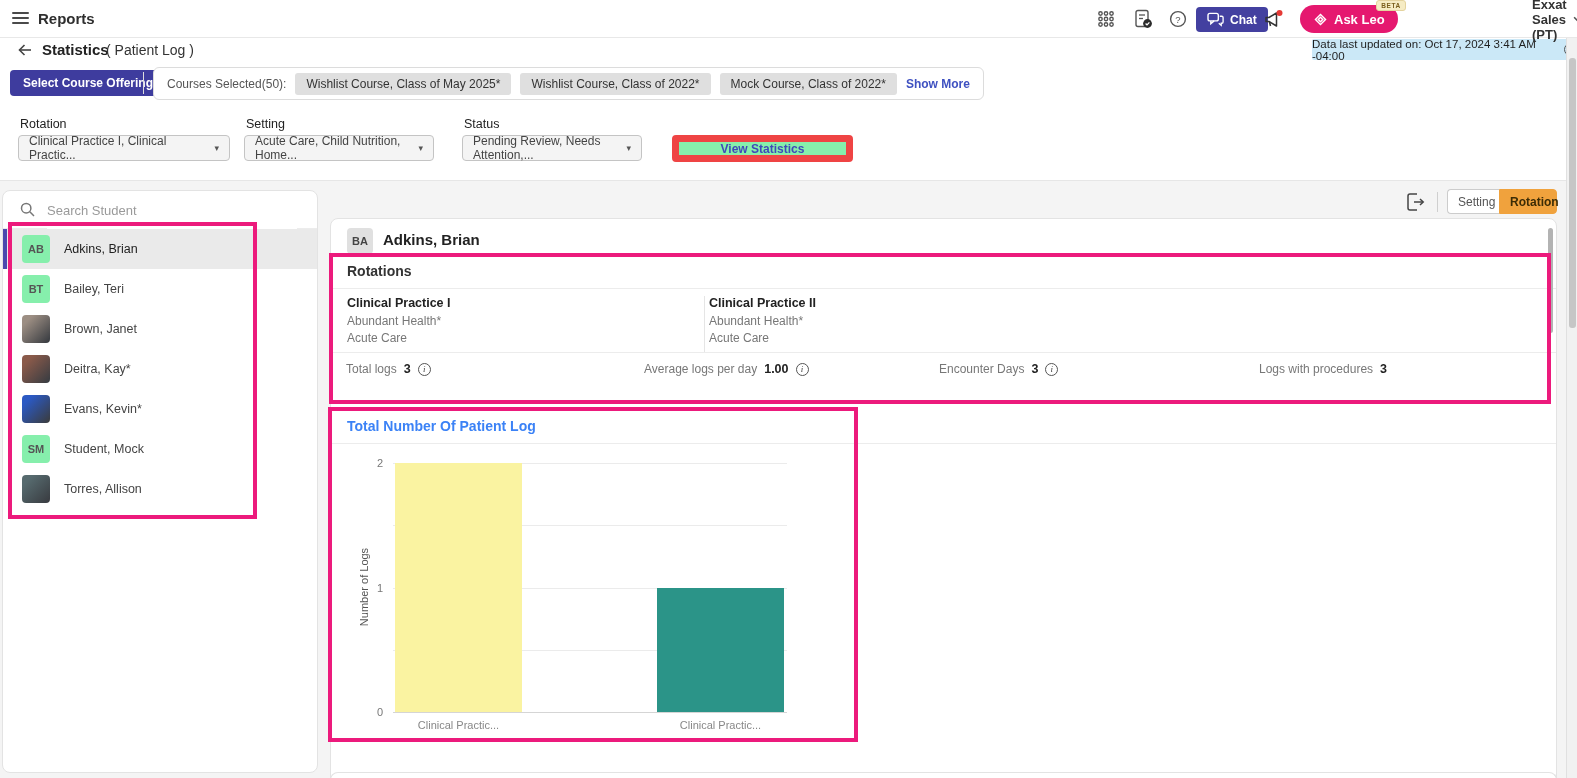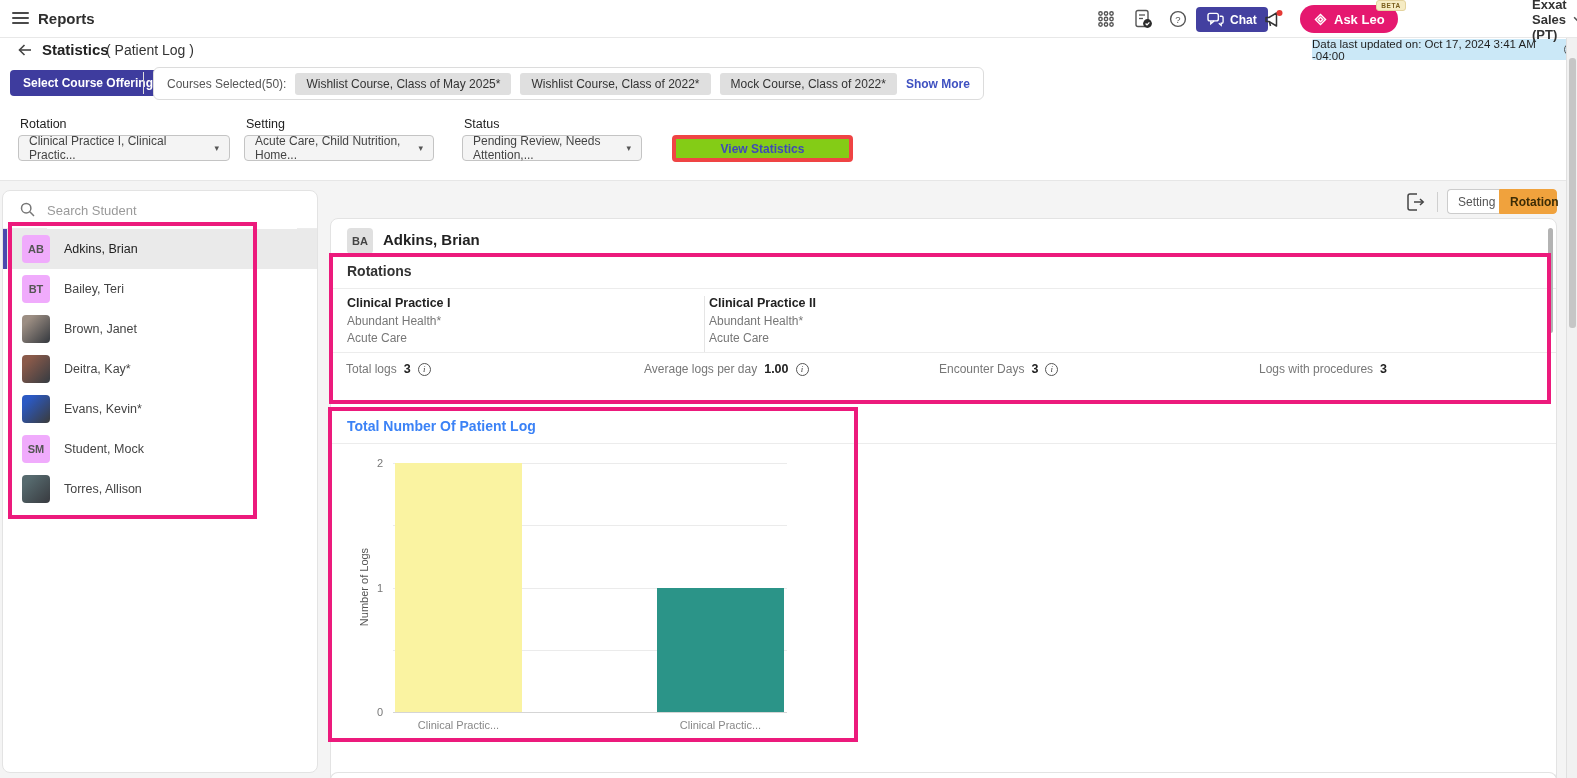--- a/index.html
+++ b/index.html
@@ -41,31 +41,31 @@
   .course-vdiv { position:absolute; left:143px; top:8px; height:22px; width:1px; background:#ddd; }
   .course-box { position:absolute; left:153px; top:3px; height:33px; border:1px solid #dcdcdc; border-radius:6px; display:flex; align-items:center; gap:9px; padding:0 13px; background:#fff; }
   .course-label { font-size:12px; color:#555; }
   .chip { background:#DFDFDF; border-radius:3px; padding:4px 11px; font-size:12px; color:#333; white-space:nowrap; }
   .show-more { color:#3F51C1; font-size:12px; font-weight:bold; cursor:pointer; background:none; border:none; font-family:inherit; }
   
   .filters-row { position:absolute; top:104px; left:0; width:1577px; height:77px; background:#fff; border-bottom:1px solid #E6E6E6; z-index:5; }
   .f-label { position:absolute; top:13px; font-size:12.5px; color:#222; }
   .f-select { position:absolute; top:31px; height:26px; background:#F4F4F4; border:1px solid #C4C4C4; border-radius:4px; display:flex; align-items:center; justify-content:space-between; padding:0 10px; font-size:12px; color:#444; cursor:pointer; }
   .caret { font-size:9px; color:#555; margin-left:8px; }
-  .view-stats-btn { position:absolute; left:672px; top:31px; width:181px; height:27px; background:#84cc16; border:4px solid #ef4444; border-radius:4px; color:#3F4AB8; font-size:12px; font-weight:bold; font-family:inherit; cursor:pointer; }
+  .view-stats-btn { position:absolute; left:672px; top:31px; width:181px; height:27px; background:#86efac; border:7px solid #ef4444; border-radius:4px; color:#3F4AB8; font-size:12px; font-weight:bold; font-family:inherit; cursor:pointer; }
   
   .sidebar-card { position:absolute; left:2px; top:190px; width:316px; height:583px; background:#fff; border:1px solid #E3E3E3; border-radius:8px; z-index:2; overflow:hidden; }
   .search-row { position:relative; height:38px; border-bottom:1px solid #ECECEC; }
   .search-ic { position:absolute; left:17px; top:11px; width:15px; height:15px; color:#777; }
   .search-input { position:absolute; left:44px; top:0; height:38px; width:250px; border:none; outline:none; font-size:13px; color:#333; font-family:inherit; }
   .search-input::placeholder { color:#9a9a9a; }
   .student-row { position:relative; height:40px; display:flex; align-items:center; gap:14px; padding-left:19px; cursor:pointer; }
   .student-row.selected { background:#EAEAEA; }
   .student-row.selected::before { content:""; position:absolute; left:0; top:0; width:4px; height:100%; background:#4B48AE; }
-  .avatar { width:28px; height:28px; border-radius:4px; background:#f0abfc; color:#555; font-size:11px; font-weight:bold; display:flex; align-items:center; justify-content:center; flex:none; }
+  .avatar { width:28px; height:28px; border-radius:4px; background:#86efac; color:#555; font-size:11px; font-weight:bold; display:flex; align-items:center; justify-content:center; flex:none; }
   .student-name { font-size:12.5px; color:#444; }
   .student-row.selected .student-name { color:#222; }
   
   .export-ic { position:absolute; left:1404px; top:191px; width:22px; height:22px; color:#444; cursor:pointer; z-index:3; }
   .tb-vdiv { position:absolute; left:1437px; top:192px; width:1px; height:20px; background:#CFCFCF; z-index:3; }
   .toggle-group { position:absolute; left:1447px; top:189px; height:25px; display:flex; z-index:3; }
   .toggle-btn { height:25px; font-size:12px; font-family:inherit; cursor:pointer; padding:0 10px; }
   .toggle-setting { background:#fff; border:1px solid #CCC; border-right:none; border-radius:4px 0 0 4px; color:#555; width:52px; }
   .toggle-rotation { background:#F0A23D; border:1px solid #F0A23D; border-radius:0 4px 4px 0; color:#3c2c05; font-weight:bold; width:58px; }
   

